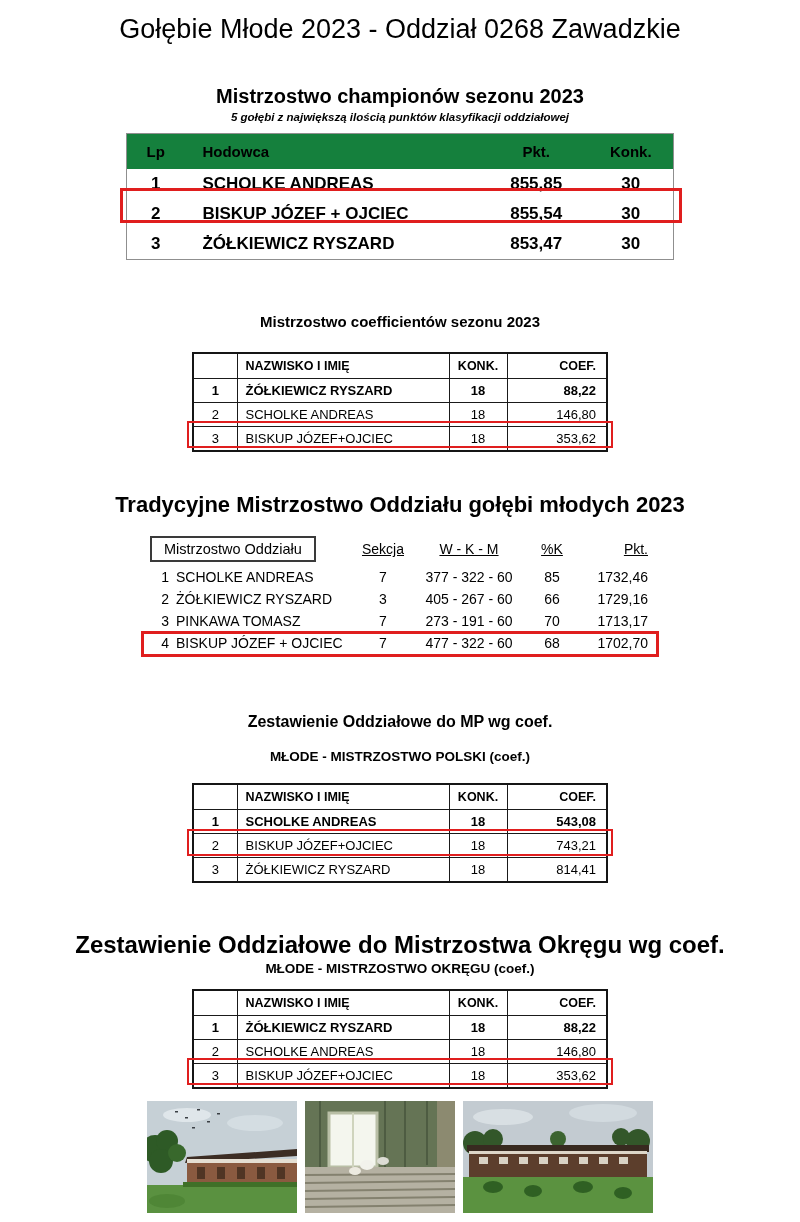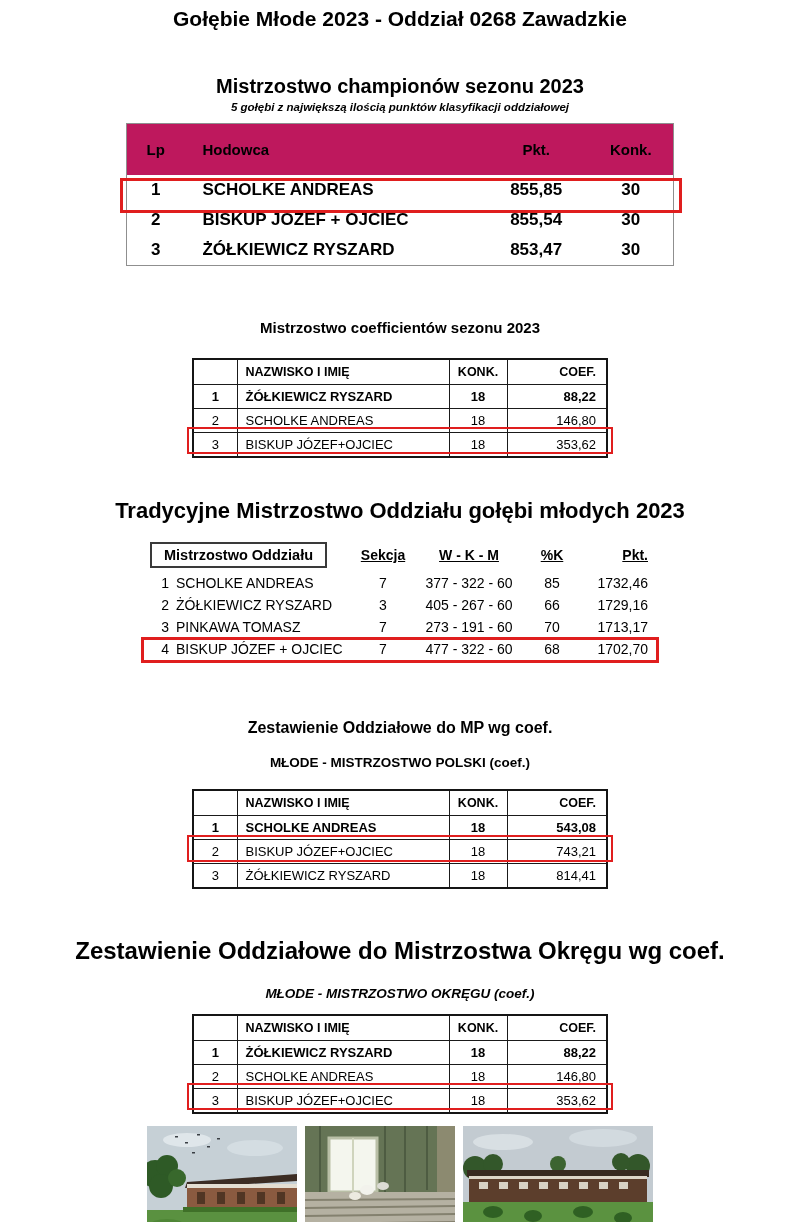--- a/index.html
+++ b/index.html
@@ -3,65 +3,65 @@
 <meta charset="utf-8">
 <style>
   * { box-sizing: border-box; }
   html, body { margin: 0; padding: 0; }
   body {
     width: 800px; height: 1222px; overflow: hidden;
     background: #ffffff; color: #000;
     font-family: "Liberation Sans", "DejaVu Sans", sans-serif;
   }
   .main-title {
-    margin: 4px 0 0 0; text-align: center;
-    font-size: 21px; line-height: 30px; font-weight: bold;
+    margin: 14px 0 0 0; text-align: center;
+    font-size: 27px; line-height: 30px; font-weight: normal;
   }
   .sec-title { margin: 0; text-align: center; font-weight: bold; }
   .sec1-title { margin-top: 40px; font-size: 20px; line-height: 24px; }
   .sec1-sub   { margin-top: 2px; text-align: center; font-size: 11.5px; line-height: 15px; font-weight: bold; font-style: italic; }
   .sec2-title { margin-top: 50px; font-size: 15px; line-height: 24px; }
   .sec3-title { margin-top: 40px; font-size: 22px; line-height: 26px; }
   .sec4-title { margin-top: 56px; font-size: 16px; line-height: 24px; }
   .sec5-title { margin-top: 50px; font-size: 24px; line-height: 24px; }
   .mid-sub    { text-align: center; font-size: 13.5px; line-height: 17px; font-weight: bold; }
   .sub4 { margin-top: 14px; }
-  .sub5 { margin-top: 22px; font-style: italic; }
+  .sub5 { margin-top: 3px; }
 
   .twrap { position: relative; width: max-content; margin: 0 auto; }
   .t1wrap { margin-top: 8px; }
   .t2wrap { margin-top: 18px; }
   .t3wrap { margin-top: 14px; }
   .t4wrap { margin-top: 18px; }
   .t5wrap { margin-top: 12px; }
 
   
   table { border-collapse: collapse; }
   .t1 { border: 1px solid #8f8f8f; width: 548px; }
-  .t1 th { background: #be185d; font-size: 15px; height: 27px; line-height: 27px; padding: 12px; font-weight: bold; }
+  .t1 th { background: #15803d; font-size: 15px; height: 27px; line-height: 27px; padding: 4px; font-weight: bold; }
   .t1 td { font-size: 17px; height: 30px; line-height: 30px; padding: 0; font-weight: bold; }
   .t1 .col-lp   { width: 58px;  text-align: center; }
   .t1 .col-name { width: 300px; text-align: left; padding-left: 18px; }
   .t1 .col-pkt  { width: 105px; text-align: center; }
   .t1 .col-konk { width: 85px;  text-align: center; }
 
   
   .ct { border: 2px solid #151515; font-size: 13px; padding-left: 36px; }
   .ct th, .ct td { border: 1.5px solid #1a1a1a; padding: 0; height: 23px; line-height: 23px; }
   .ct th { height: 24px; line-height: 24px; font-size: 12.5px; font-weight: bold; text-align: center; }
   .ct .col-lp   { width: 44px;  text-align: center; }
   .ct .col-name { width: 212px; text-align: left; padding-left: 8px; }
   .ct .col-konk { width: 58px;  text-align: center; }
   .ct .col-coef { width: 100px; text-align: right; padding-right: 10px; }
   .ct tr.bold-row td { font-weight: bold; }
 
   
   .t3 { font-size: 14px; }
   .t3 td { height: 22px; line-height: 22px; padding: 0; }
-  .t3 thead th { height: 34px; vertical-align: middle; padding: 0; font-weight: bold; font-size: 14px; }
+  .t3 thead th { height: 34px; vertical-align: middle; padding: 0; font-weight: normal; font-size: 14px; }
   .t3 .col-lp     { width: 26px;  text-align: right; padding-right: 7px; }
   .t3 .col-name   { width: 182px; text-align: left; }
   .t3 .col-sekcja { width: 50px;  text-align: center; }
   .t3 .col-wkm    { width: 122px; text-align: center; }
   .t3 .col-pk     { width: 44px;  text-align: center; }
   .t3 .col-pkt    { width: 76px;  text-align: right; padding-right: 2px; }
   .t3 thead .h-club { text-align: left; }
   .mo-box { display: inline-block; border: 2px solid #3a3a3a; padding: 3px 12px 3px 12px; font-size: 14.5px; }
   .h-underline { text-decoration: underline; }
 

